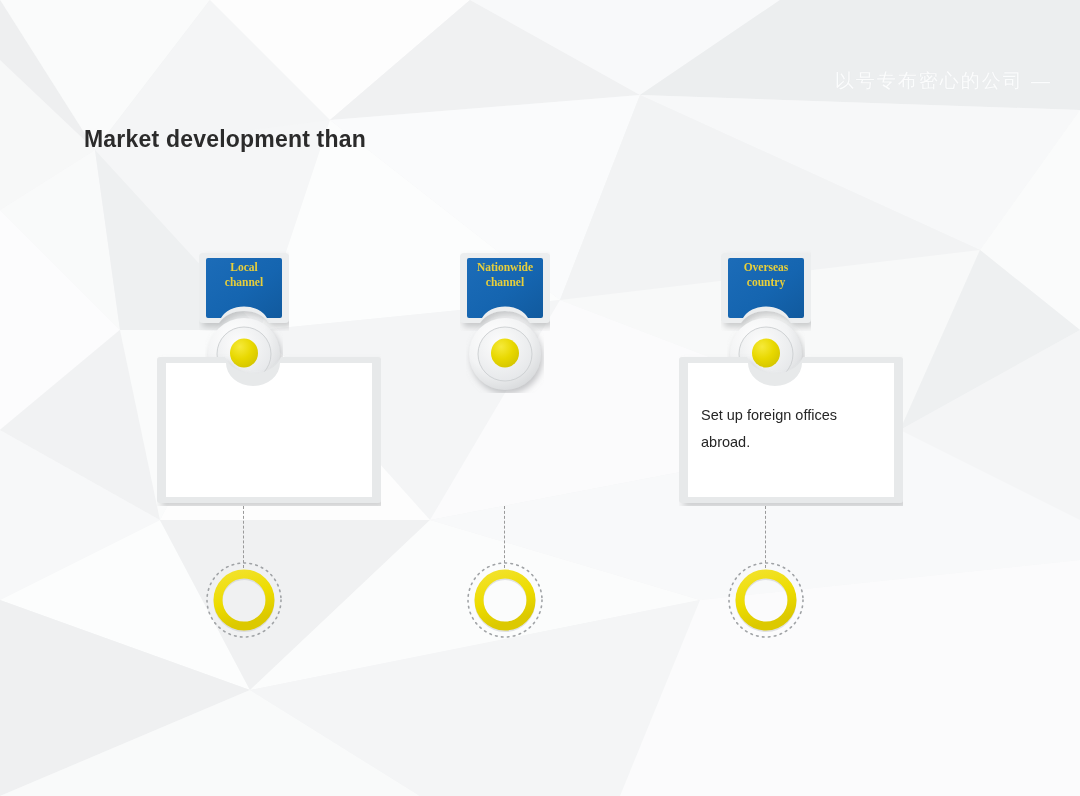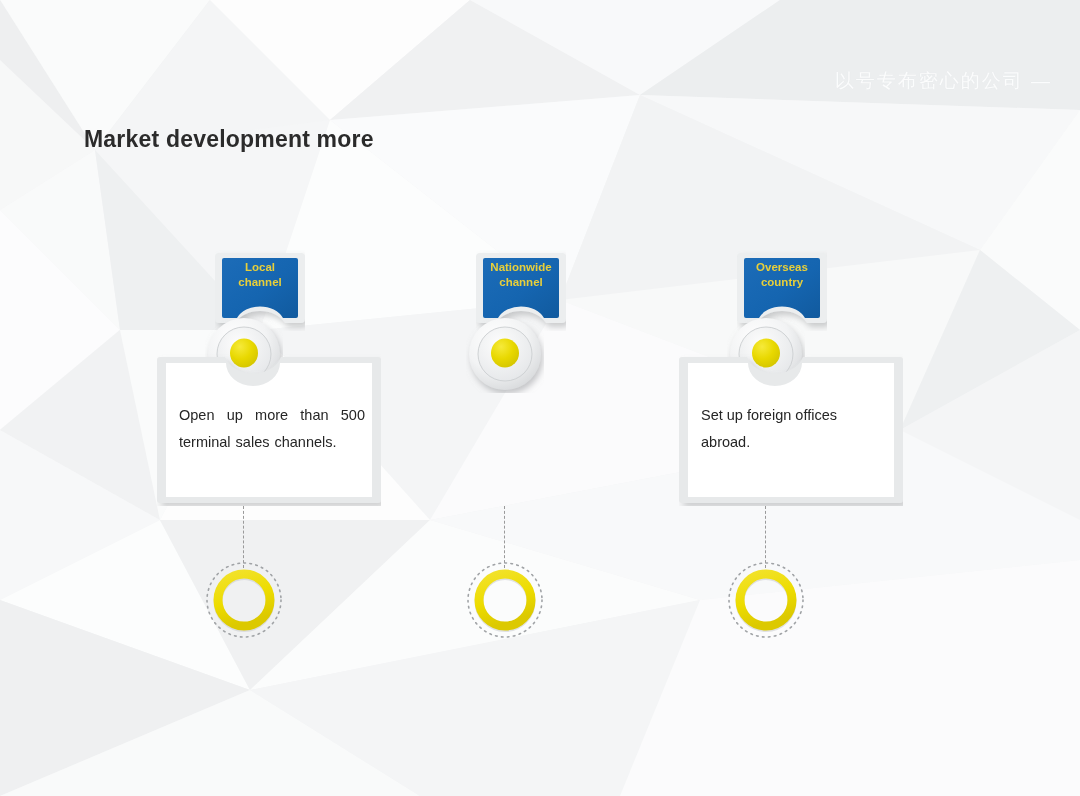--- a/index.html
+++ b/index.html
@@ -55,24 +55,25 @@
     width: 300px;
     height: 796px;
   }
   .col-0 { left: 118px; }
   .col-1 { left: 379px; }
   .col-2 { left: 640px; }
 
   
   .badge-wrap {
     position: absolute;
-    left: 97px;
+    left: 81px;
     top: 249px;
     width: 90px;
     height: 82px;
+    font-family: Liberation Serif, serif;
   }
   .badge-svg { display: block; width: 90px; height: 82px; }
   .badge-label {
     position: absolute;
     left: 0; top: 11px;
     width: 90px;
     text-align: center;
     font-size: 11.5px;
     font-weight: bold;
     line-height: 15px;
@@ -175,21 +176,21 @@
     <polygon points="250,690 700,600 620,796 420,796" fill="#f4f5f6"></polygon>
     <polygon points="700,600 1080,560 1080,796 620,796" fill="#fbfbfc"></polygon>
     <polygon points="0,60 95,150 0,210" fill="#ffffff" opacity=".55"></polygon>
     <polygon points="210,0 95,150 330,120" fill="#ffffff" opacity=".35"></polygon>
     <polygon points="330,120 560,300 260,330" fill="#ffffff" opacity=".28"></polygon>
     <polygon points="430,520 700,600 250,690" fill="#ffffff" opacity=".22"></polygon>
   </svg>
 
   <div id="watermark">以号专布密心的公司 —</div>
 
-  <div id="page-title">Market development more</div>
+  <div id="page-title">Market development than</div>
 
   <div class="column col-0">
 
     <div class="badge-wrap">
       <svg class="badge-svg" viewBox="0 0 90 82">
         <defs>
           <filter id="bsh0" x="-40%" y="-40%" width="190%" height="200%">
             <feDropShadow dx="3" dy="4" stdDeviation="3.2" flood-color="#8d8f92" flood-opacity=".45"></feDropShadow>
           </filter>
           <linearGradient id="bgrad0" x1="0" y1="0" x2="1" y2="1">
@@ -238,21 +239,20 @@
     <div class="card-wrap">
       <svg class="card-svg" width="224" height="152" viewBox="0 0 224 152">
         <defs>
           <filter id="csh0" x="-20%" y="-20%" width="150%" height="160%">
             <feDropShadow dx="4" dy="5" stdDeviation="3.5" flood-color="#8d8f92" flood-opacity=".4"></feDropShadow>
           </filter>
         </defs>
         <path filter="url(#csh0)" fill="#e7e9ea" d="M3,3 h65 a30,26 0 0 0 56,0 h97 a3,3 0 0 1 3,3 v140 a3,3 0 0 1 -3,3 h-218 a3,3 0 0 1 -3,-3 v-140 a3,3 0 0 1 3,-3 z"></path>
         <path fill="#ffffff" d="M9,9 h60 a27,23 0 0 0 54,0 h92 v134 h-206 z"></path>
       </svg>
-      <div class="card-text justify">Open up more than 500 terminal sales channels.</div>
     </div>
 
     <div class="connector"></div>
 
     <div class="ring-wrap">
       <svg width="80" height="80" viewBox="0 0 80 80">
         <defs>
           <linearGradient id="rg0" x1="0" y1="0" x2="0.3" y2="1">
             <stop offset="0%" stop-color="#f2e22c"></stop>
             <stop offset="55%" stop-color="#eddc00"></stop>

